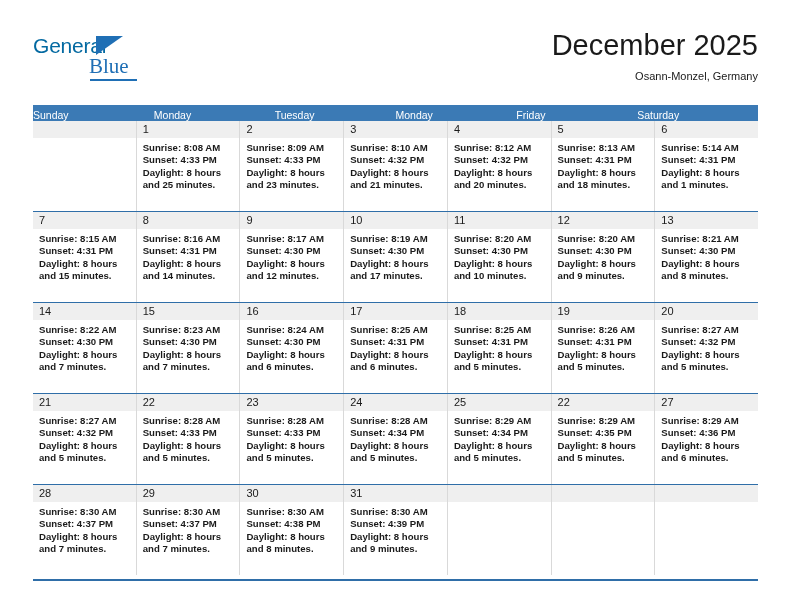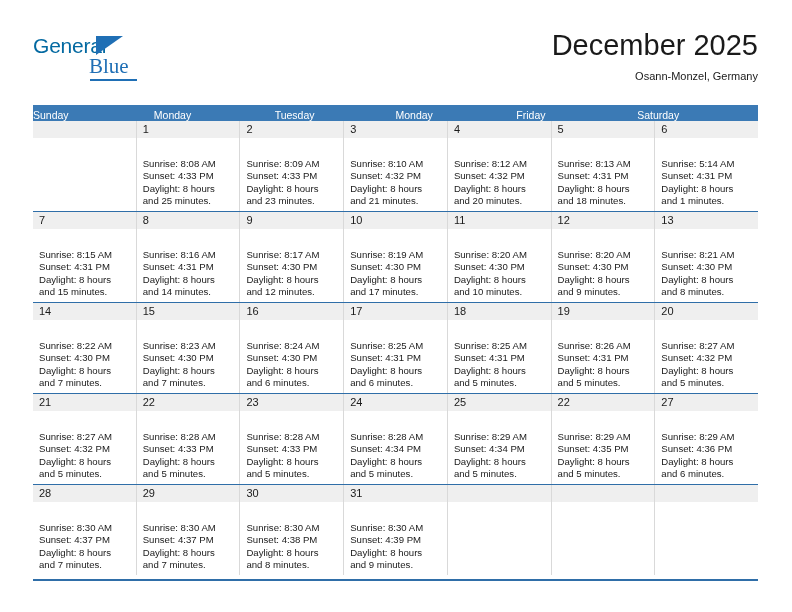--- a/index.html
+++ b/index.html
@@ -135,24 +135,25 @@
   .daynum-bar {
     height: 17px;
     background: #efefef;
     padding-left: 6px;
     box-sizing: border-box;
     line-height: 17px;
     font-size: 11px;
     color: #1a1a1a;
   }
   .info {
-    padding: 20px 6px 0 6px;
+    padding: 4px 6px 0 6px;
     font-size: 9.6px;
     line-height: 12.4px;
     color: #1a1a1a;
+    font-weight: bold;
   }
   .info div { white-space: nowrap; }
   .bottom-rule {
     position: absolute;
     left: 33px;
     width: 725px;
     height: 1.5px;
     background: #2f6ea8;
   }
 </style>

